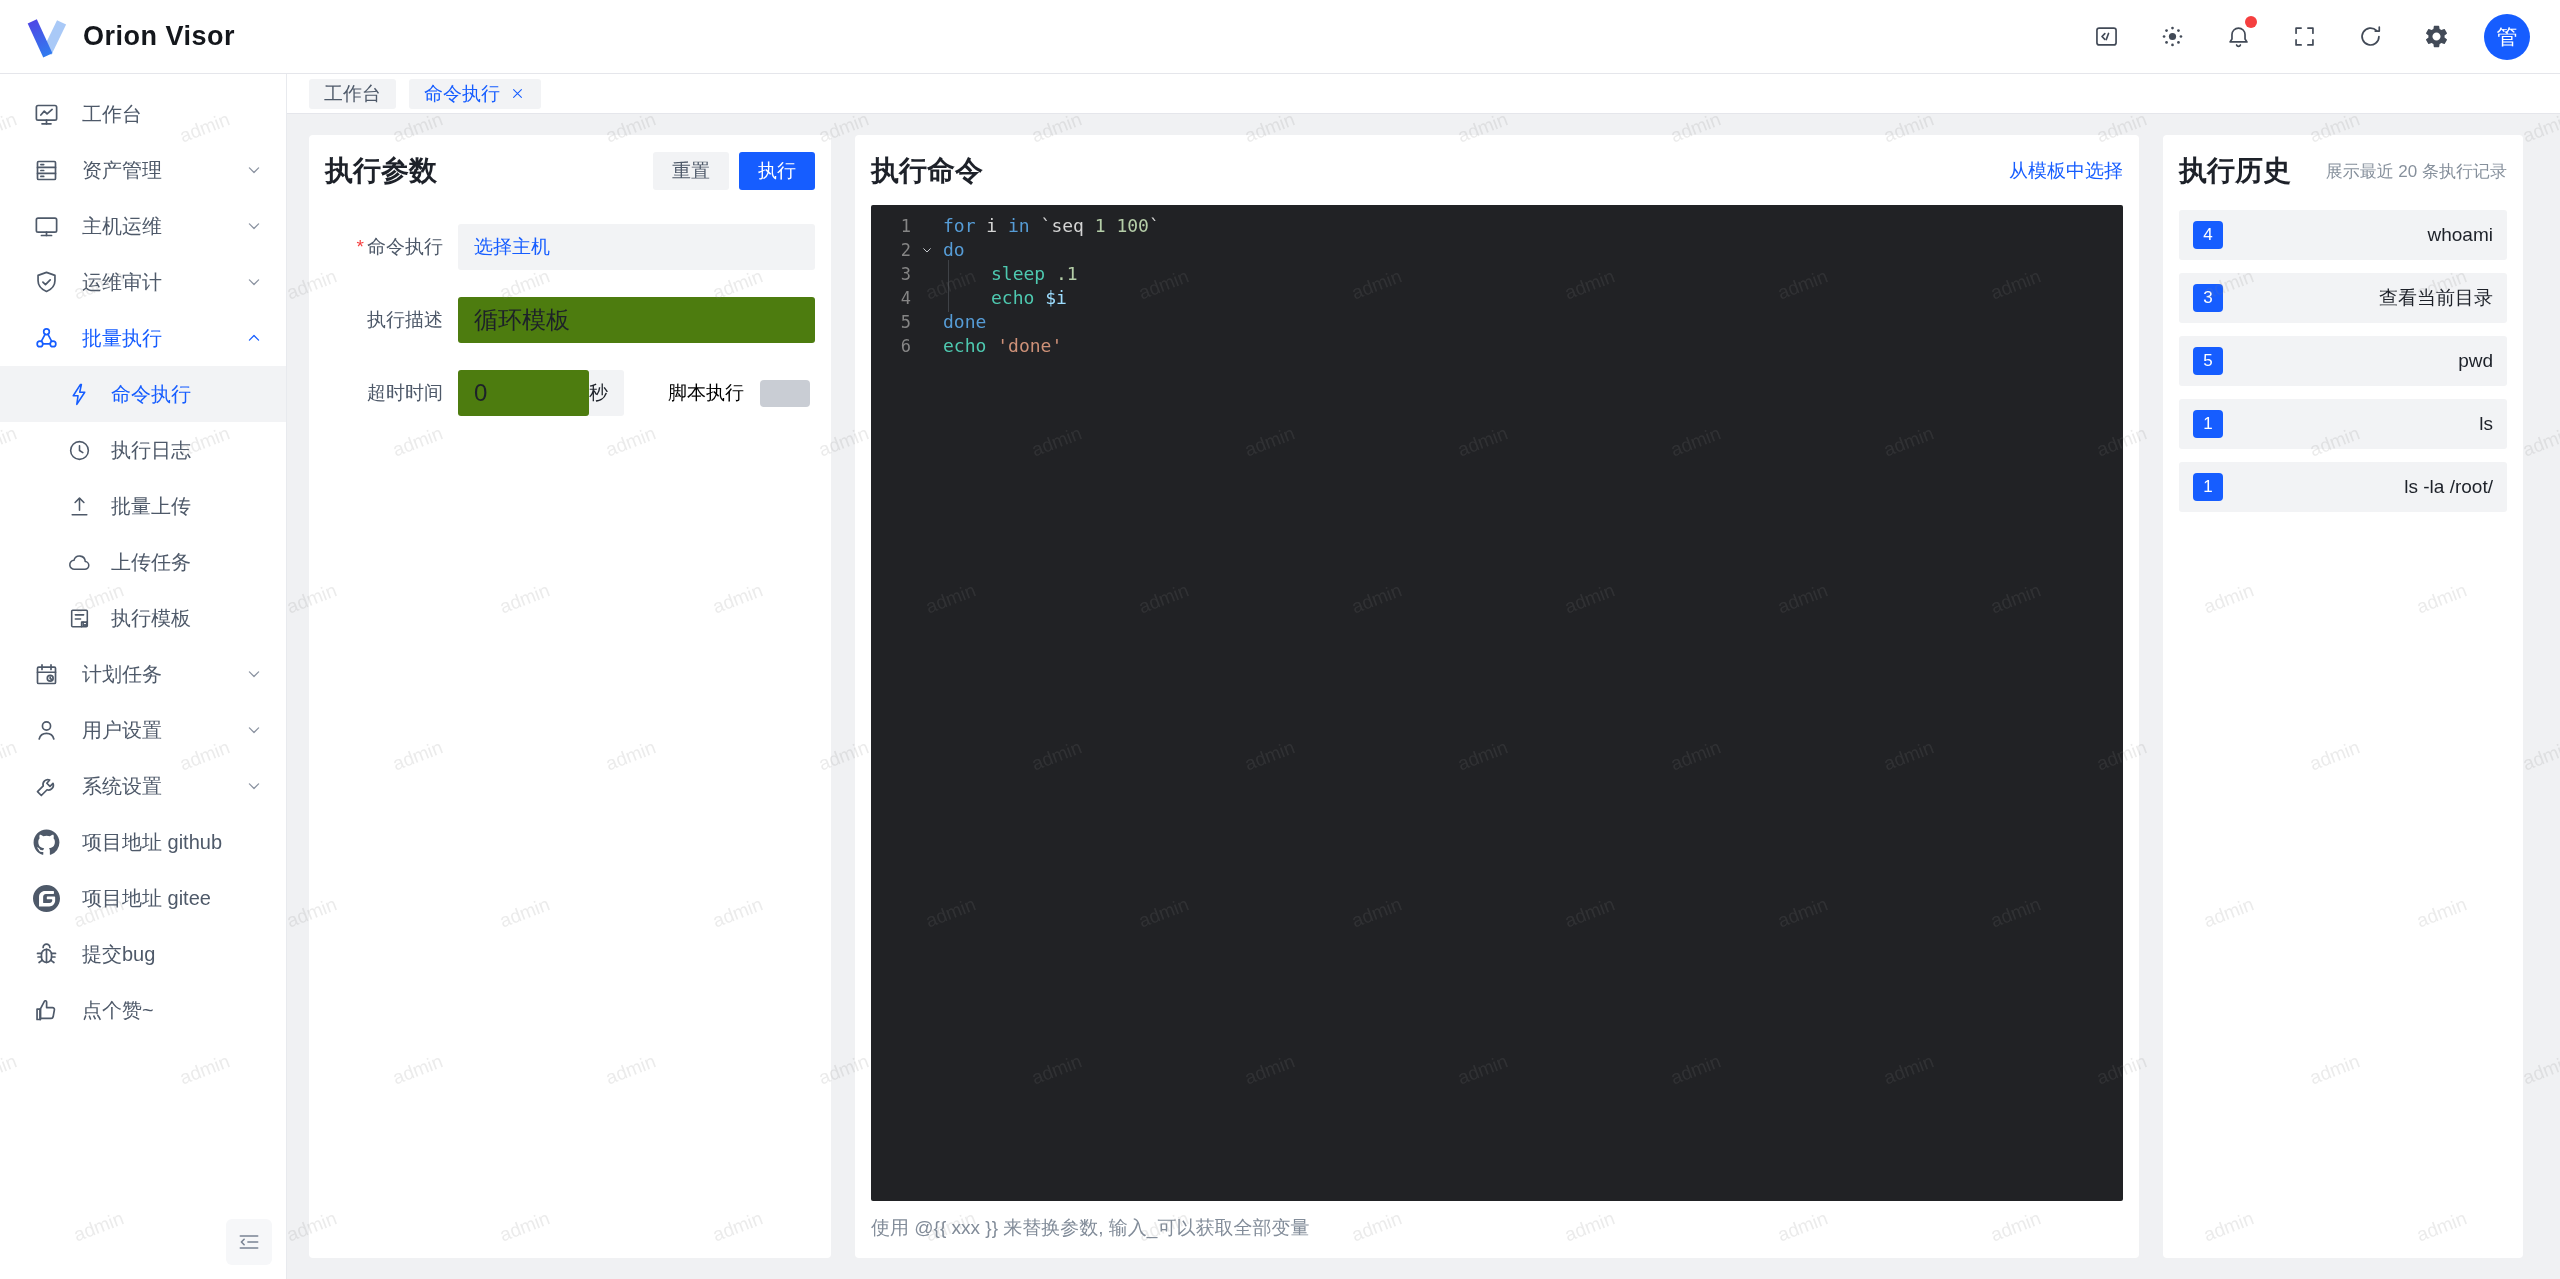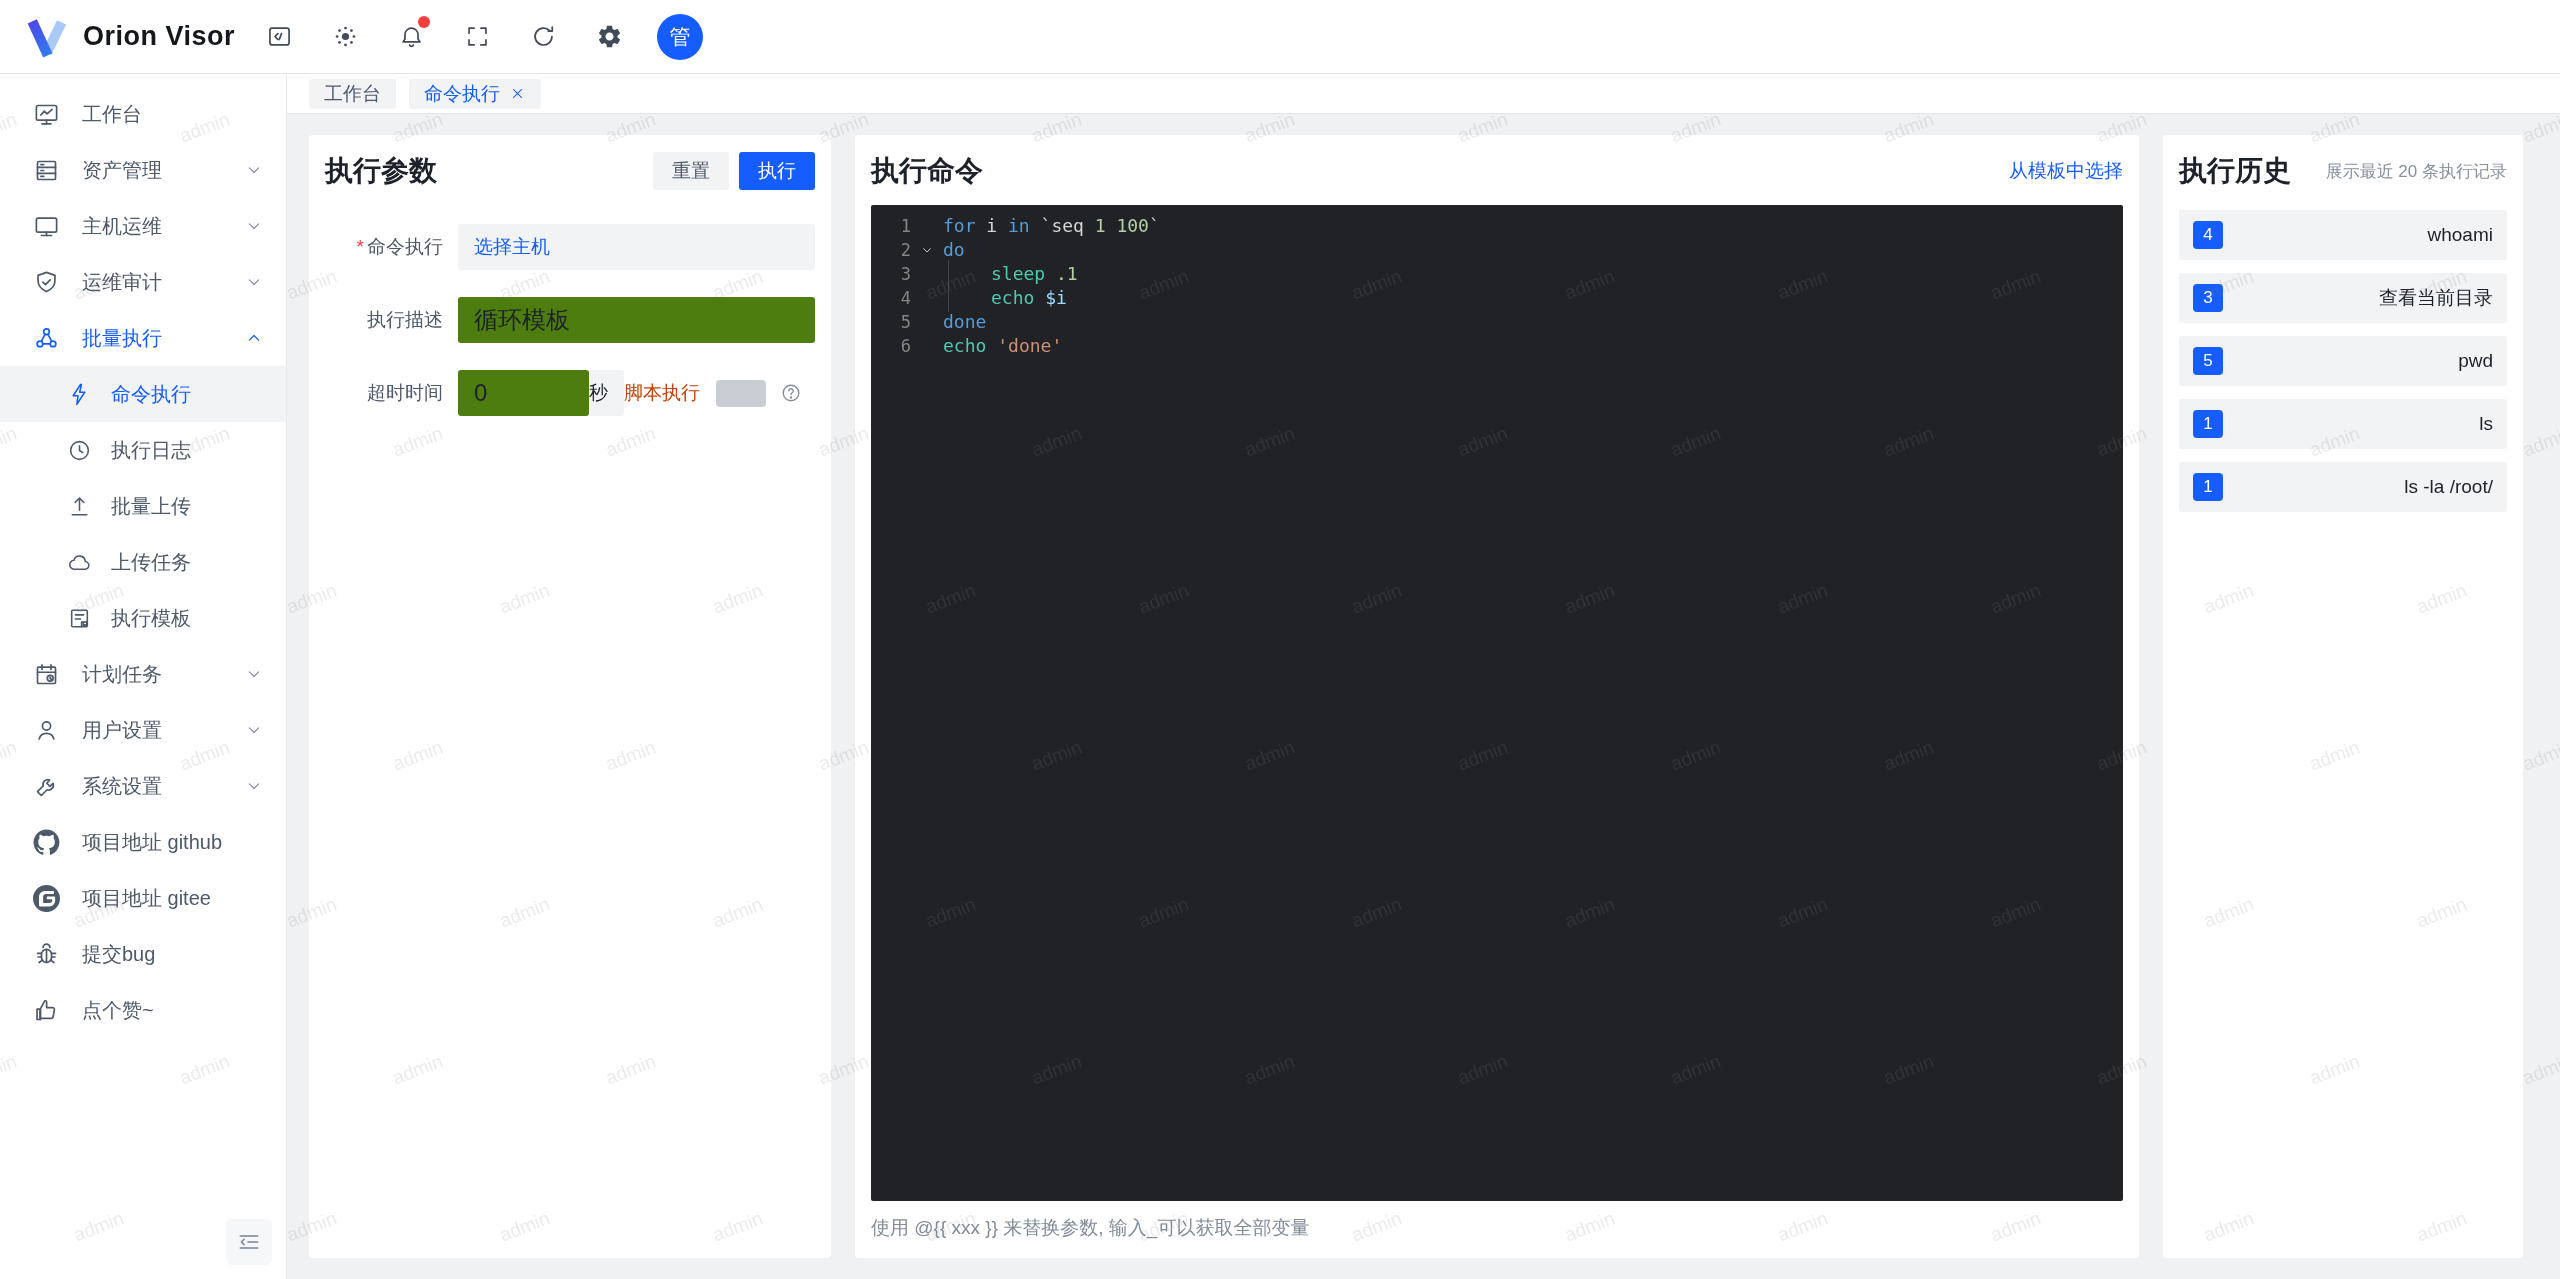--- a/index.html
+++ b/index.html
@@ -13,21 +13,21 @@
     --primary:#165dff; --page-bg:#f0f1f3; --editor-bg:#212225;
     --tok-keyword:#569cd6; --tok-command:#4ec9b0; --tok-number:#b5cea8;
     --tok-string:#ce9178; --tok-variable:#9cdcfe; --tok-plain:#d4d4d4;
     --line-number:#858585; --danger:#f53f3f;
   }
   svg { display:block; width:100%; height:100%; }
 
   
   .header{
     height:74px; background:#fff; border-bottom:1px solid #e5e6eb;
-    display:flex; align-items:center; 
+    display:flex; align-items:center; justify-content:space-between;
     padding:0 30px 0 24px; position:relative; z-index:2;
   }
   .logo-wrap{ display:flex; align-items:center; gap:15px; }
   .logo-v{ width:44px; height:44px; }
   .app-name{ font-size:27px; font-weight:700; color:#14171c; letter-spacing:.5px; }
   .header-right{ display:flex; align-items:center; }
   .hicon-btn{
     width:44px; height:44px; margin-left:22px; border-radius:50%;
     display:flex; align-items:center; justify-content:center;
     color:#424a57; position:relative; cursor:pointer;
@@ -113,21 +113,21 @@
   .field-input{
     background:#4d7c0f; border:none; outline:none; border-radius:3px; height:46px;
     flex:1; padding:0 16px; font-size:24px; color:#1d2129; font-family:inherit; min-width:0;
   }
   .timeout-box{ flex:0 0 166px; display:flex; }
   .timeout-box .field-input{ width:100px; flex:1; padding-right:0; }
   .timeout-unit{
     background:#f2f3f5; border-radius:0 3px 3px 0; height:46px; display:flex;
     align-items:center; padding-right:16px; color:#1d2129; font-size:19px;
   }
-  .script-label{ color:#c2410c; white-space:nowrap; }
+  .script-label{ margin-left:44px; color:#000000; white-space:nowrap; }
   .switch{
     margin-left:16px; width:50px; height:27px; background:#c9cdd4; border-radius:4px;
     padding:2px; cursor:pointer; flex:0 0 50px;
   }
   .switch .knob{ width:23px; height:23px; background:#fff; border-radius:3px; box-shadow:0 1px 2px rgba(0,0,0,.18); }
   .help-icon{ width:22px; height:22px; margin-left:14px; color:#86909c; cursor:pointer; }
 
   
   .panel-cmd .panel-head{ margin-bottom:15px; }
   .tpl-link{ font-size:19px; color:var(--primary); cursor:pointer; }

